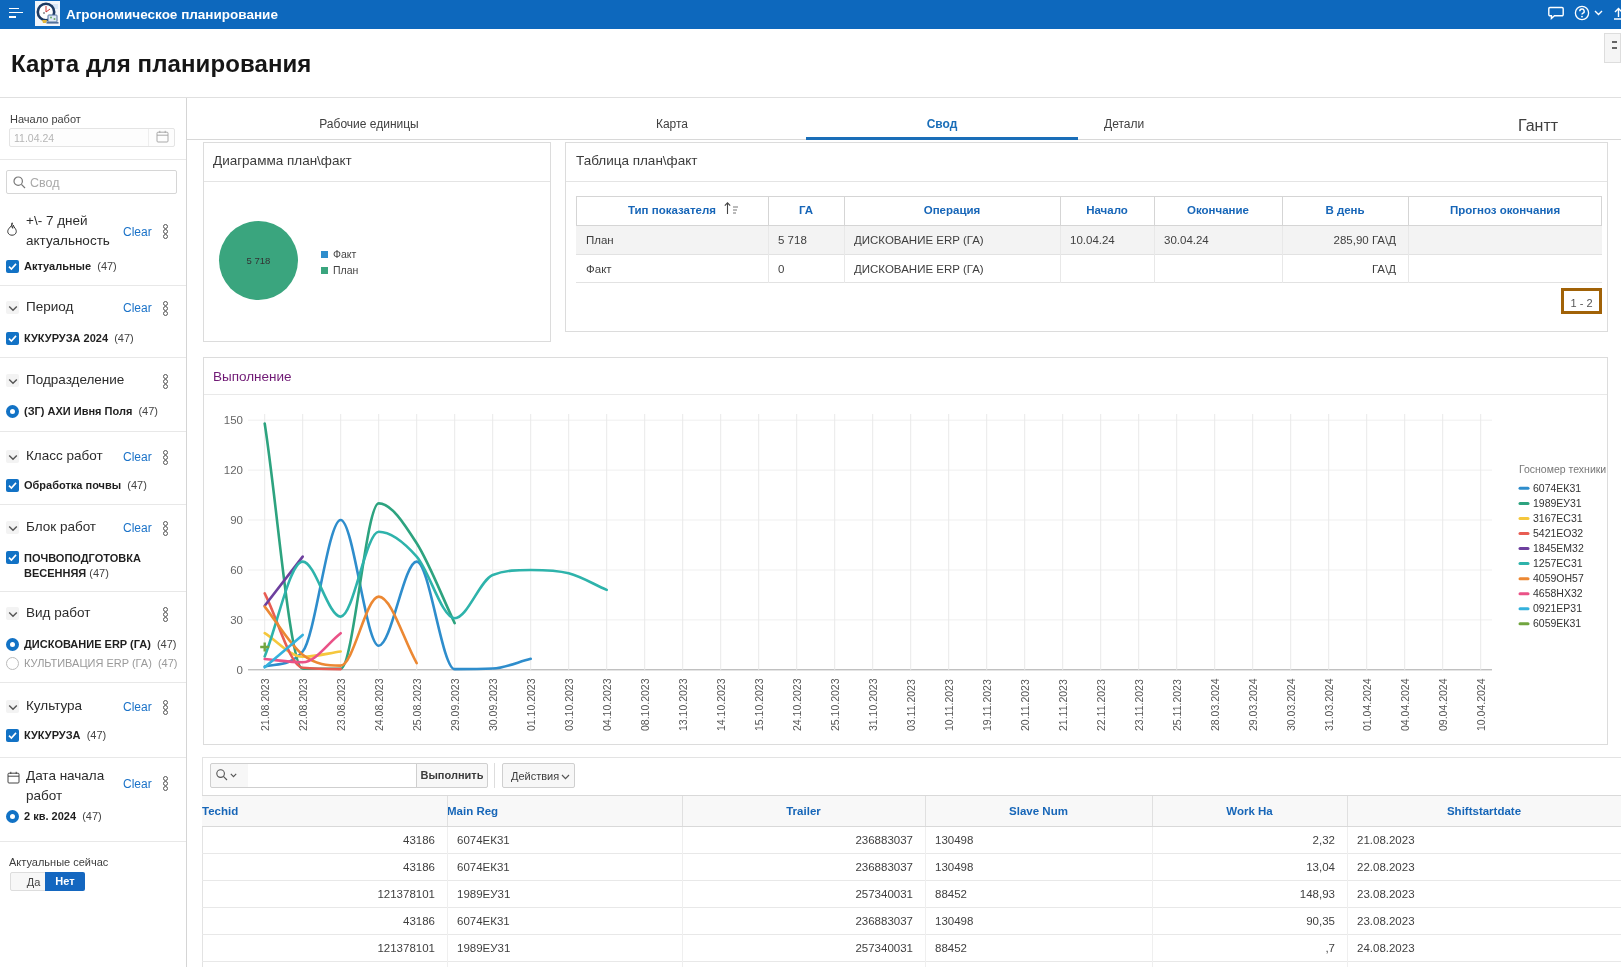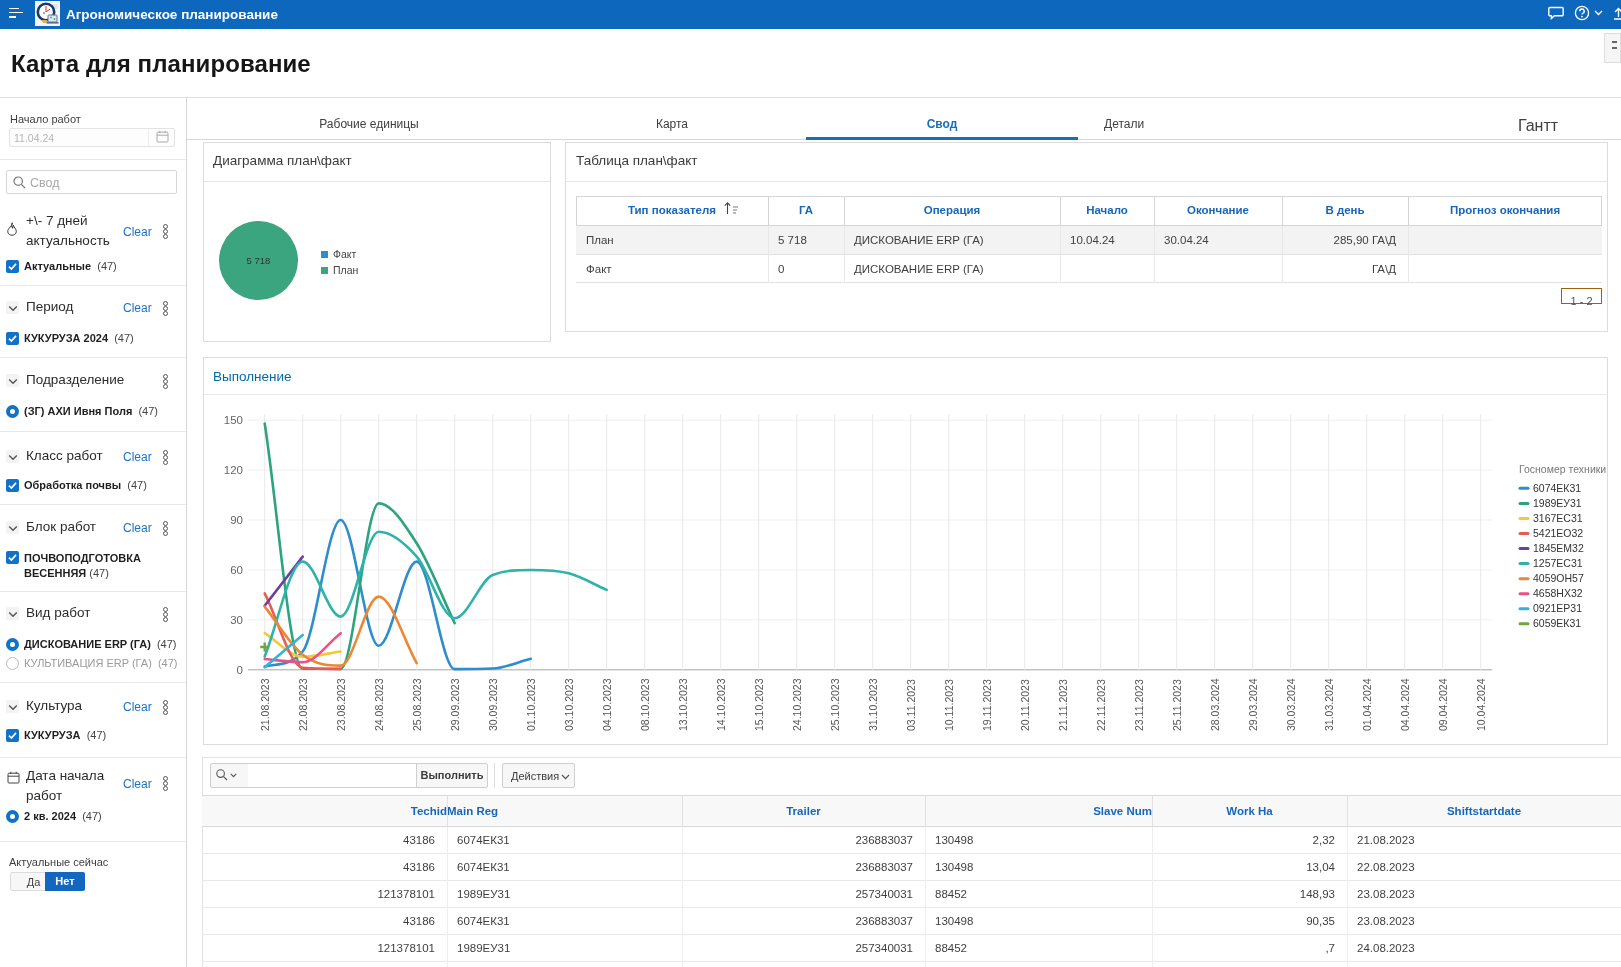--- a/index.html
+++ b/index.html
@@ -32,21 +32,21 @@
 <circle cx="8" cy="8" r="6.6" fill="none" stroke="#fff" stroke-width="1.3"></circle>
 <path d="M5.8 6.2 A2.2 2.2 0 1 1 8.6 8.3 Q8 8.6 8 9.6" fill="none" stroke="#fff" stroke-width="1.4"></path>
 <circle cx="8" cy="11.6" r="0.9" fill="#fff"></circle>
   </svg>
 <svg width="9" height="6" viewBox="0 0 9 6" style="position:absolute;left:1594px;top:10px">
     <path d="M1 1 L4.5 4.5 L8 1" fill="none" stroke="#fff" stroke-width="1.4"></path>
   </svg>
 <svg width="12" height="14" viewBox="0 0 12 14" style="position:absolute;left:1612px;top:6px">
     <path d="M3 6 L6.5 2.5 L10 6 M6.5 2.5 V11 M2 13 H11" fill="none" stroke="#fff" stroke-width="1.4"></path>
   </svg>
-<div style="position:absolute;left:11px;top:50px;font-size:24px;font-weight:700;color:#161616;letter-spacing:0.1px">Карта для планирование</div>
+<div style="position:absolute;left:11px;top:50px;font-size:24px;font-weight:700;color:#161616;letter-spacing:0.1px">Карта для планирования</div>
 <div style="position:absolute;left:0;top:97px;width:1621px;height:1px;background:#e0e0e0"></div>
 <div style="position:absolute;left:186px;top:98px;width:1px;height:869px;background:#d5d5d5"></div>
 <div style="position:absolute;left:1604px;top:33px;width:17px;height:30px;background:#f5f5f5;border:1px solid #ddd;box-sizing:border-box"></div>
 <div style="position:absolute;left:1612px;top:41px;width:5px;height:1.5px;background:#666"></div>
 <div style="position:absolute;left:1612px;top:47px;width:5px;height:1.5px;background:#666"></div>
 <div style="position:absolute;left:10px;top:113px;font-size:11px;color:#3f3f3f">Начало работ</div>
 <div style="position:absolute;left:9px;top:128px;width:166px;height:19px;border:1px solid #e4e4e4;border-radius:2px;background:#fdfdfd;box-sizing:border-box"></div>
 <div style="position:absolute;left:14px;top:132px;font-size:10.5px;color:#b5b5b5">11.04.24</div>
 <div style="position:absolute;left:148px;top:129px;width:26px;height:17px;border-left:1px solid #eee"></div>
 <svg width="13.0" height="13.0" viewBox="0 0 13 13" style="position:absolute;left:156px;top:130px">
@@ -234,21 +234,21 @@
 <div style="position:absolute;left:1060px;top:255px;width:1px;height:28px;background:#e8e8e8"></div>
 <div style="position:absolute;left:1154px;top:255px;width:1px;height:28px;background:#e8e8e8"></div>
 <div style="position:absolute;left:1282px;top:255px;width:1px;height:28px;background:#e8e8e8"></div>
 <div style="position:absolute;left:1408px;top:255px;width:1px;height:28px;background:#e8e8e8"></div>
 <div style="position:absolute;left:586px;top:263px;font-size:11.5px;color:#3f3f3f">Факт</div>
 <div style="position:absolute;left:778px;top:263px;font-size:11.5px;color:#3f3f3f">0</div>
 <div style="position:absolute;left:854px;top:263px;font-size:11.5px;color:#3f3f3f">ДИСКОВАНИЕ ERP (ГА)</div>
 <div style="position:absolute;left:1070px;top:263px;font-size:11.5px;color:#3f3f3f"></div>
 <div style="position:absolute;left:1164px;top:263px;font-size:11.5px;color:#3f3f3f"></div>
 <div style="position:absolute;left:1282px;top:263px;width:114px;text-align:right;font-size:11.5px;color:#3f3f3f">ГА\Д</div>
-<div style="position:absolute;left:1561px;top:288px;width:41px;height:16px;border:1px solid #a16207;box-sizing:border-box;text-align:center;font-size:11px;color:#555;line-height:24px">1 - 2</div>
+<div style="position:absolute;left:1561px;top:288px;width:41px;height:26px;border:3px solid #a16207;box-sizing:border-box;text-align:center;font-size:11px;color:#555;line-height:24px">1 - 2</div>
 <div style="position:absolute;left:203px;top:357px;width:1405px;height:388px;border:1px solid #dcdcdc;background:#fff;box-sizing:border-box">
     <svg width="1405" height="388" style="position:absolute;left:0;top:0">
 <line x1="44" y1="311.8" x2="1288" y2="311.8" stroke="#a6a6a6" stroke-width="1"></line>
 <line x1="44" y1="261.9" x2="1288" y2="261.9" stroke="#efefef" stroke-width="1"></line>
 <line x1="44" y1="212.0" x2="1288" y2="212.0" stroke="#efefef" stroke-width="1"></line>
 <line x1="44" y1="162.0" x2="1288" y2="162.0" stroke="#efefef" stroke-width="1"></line>
 <line x1="44" y1="112.1" x2="1288" y2="112.1" stroke="#efefef" stroke-width="1"></line>
 <line x1="44" y1="62.2" x2="1288" y2="62.2" stroke="#efefef" stroke-width="1"></line>
 <line x1="60.7" y1="56" x2="60.7" y2="311.8" stroke="#e9e9e9" stroke-width="1"></line>
 <line x1="98.7" y1="56" x2="98.7" y2="311.8" stroke="#e9e9e9" stroke-width="1"></line>
@@ -348,46 +348,46 @@
 <line x1="1316" y1="220.7" x2="1324" y2="220.7" stroke="#ec8833" stroke-width="3" stroke-linecap="round"></line>
 <text x="1329" y="224.2" font-size="10.5" fill="#333" font-family="Liberation Sans, sans-serif">4059ОН57</text>
 <line x1="1316" y1="235.7" x2="1324" y2="235.7" stroke="#ea5287" stroke-width="3" stroke-linecap="round"></line>
 <text x="1329" y="239.2" font-size="10.5" fill="#333" font-family="Liberation Sans, sans-serif">4658НХ32</text>
 <line x1="1316" y1="250.8" x2="1324" y2="250.8" stroke="#35b1dc" stroke-width="3" stroke-linecap="round"></line>
 <text x="1329" y="254.3" font-size="10.5" fill="#333" font-family="Liberation Sans, sans-serif">0921ЕР31</text>
 <line x1="1316" y1="265.8" x2="1324" y2="265.8" stroke="#71a53f" stroke-width="3" stroke-linecap="round"></line>
 <text x="1329" y="269.3" font-size="10.5" fill="#333" font-family="Liberation Sans, sans-serif">6059ЕК31</text>
 </svg>
   </div>
-<div style="position:absolute;left:213px;top:369px;font-size:13.5px;color:#0369a1;font-weight:400">Выполнение</div>
+<div style="position:absolute;left:213px;top:369px;font-size:13.5px;color:#701a75;font-weight:400">Выполнение</div>
 <div style="position:absolute;left:204px;top:394px;width:1403px;height:1px;background:#e9e9e9"></div>
 <div style="position:absolute;left:202px;top:757px;width:1419px;height:210px;border-left:1px solid #e3e3e3;border-top:1px solid #e3e3e3;background:#fff"></div>
 <div style="position:absolute;left:210px;top:763px;width:39px;height:25px;background:#f7f7f7;border:1px solid #cfcfcf;border-radius:2px 0 0 2px;box-sizing:border-box"></div>
 <svg width="12" height="12" viewBox="0 0 12 12" style="position:absolute;left:216px;top:769px">
     <circle cx="4.6" cy="4.6" r="3.8" fill="none" stroke="#555" stroke-width="1.1"></circle>
     <line x1="7.4" y1="7.4" x2="11" y2="11" stroke="#555" stroke-width="1.1"></line>
   </svg>
 <svg width="7" height="5" viewBox="0 0 7 5" style="position:absolute;left:230px;top:773px">
     <path d="M0.8 0.8 L3.5 3.7 L6.2 0.8" fill="none" stroke="#555" stroke-width="1.1"></path>
   </svg>
 <div style="position:absolute;left:248px;top:763px;width:169px;height:25px;background:#fff;border:1px solid #cfcfcf;border-left:none;box-sizing:border-box"></div>
 <div style="position:absolute;left:416px;top:763px;width:72px;height:25px;background:#f7f7f7;border:1px solid #cfcfcf;border-radius:0 2px 2px 0;box-sizing:border-box;text-align:center;font-size:11px;font-weight:700;color:#3c3c3c;line-height:23px">Выполнить</div>
 <div style="position:absolute;left:494px;top:763px;width:1px;height:25px;background:#ddd"></div>
 <div style="position:absolute;left:502px;top:763px;width:73px;height:25px;background:#f7f7f7;border:1px solid #cfcfcf;border-radius:2px;box-sizing:border-box"></div>
 <div style="position:absolute;left:511px;top:770px;font-size:11px;color:#3c3c3c">Действия</div>
 <svg width="9" height="6" viewBox="0 0 9 6" style="position:absolute;left:561px;top:774px">
     <path d="M1 1 L4.5 4.6 L8 1" fill="none" stroke="#555" stroke-width="1.2"></path>
   </svg>
 <div style="position:absolute;left:202px;top:795px;width:1419px;height:32px;background:#f8f8f8;border-top:1px solid #d9d9d9;border-bottom:1px solid #d9d9d9;box-sizing:border-box"></div>
-<div style="position:absolute;left:202px;top:805px;width:245px;text-align:right;font-size:11.5px;font-weight:700;color:#1766b8">Techid</div>
+<div style="position:absolute;left:202px;top:805px;width:245px;text-align:left;font-size:11.5px;font-weight:700;color:#1766b8">Techid</div>
 <div style="position:absolute;left:447px;top:805px;width:235px;font-size:11.5px;font-weight:700;color:#1766b8">Main Reg</div>
 <div style="position:absolute;left:447px;top:796px;width:1px;height:30px;background:#e0e0e0"></div>
 <div style="position:absolute;left:682px;top:805px;width:243px;text-align:center;font-size:11.5px;font-weight:700;color:#1766b8">Trailer</div>
 <div style="position:absolute;left:682px;top:796px;width:1px;height:30px;background:#e0e0e0"></div>
-<div style="position:absolute;left:925px;top:805px;width:227px;text-align:right;font-size:11.5px;font-weight:700;color:#1766b8">Slave Num</div>
+<div style="position:absolute;left:925px;top:805px;width:227px;text-align:center;font-size:11.5px;font-weight:700;color:#1766b8">Slave Num</div>
 <div style="position:absolute;left:925px;top:796px;width:1px;height:30px;background:#e0e0e0"></div>
 <div style="position:absolute;left:1152px;top:805px;width:195px;text-align:center;font-size:11.5px;font-weight:700;color:#1766b8">Work Ha</div>
 <div style="position:absolute;left:1152px;top:796px;width:1px;height:30px;background:#e0e0e0"></div>
 <div style="position:absolute;left:1347px;top:805px;width:274px;text-align:center;font-size:11.5px;font-weight:700;color:#1766b8">Shiftstartdate</div>
 <div style="position:absolute;left:1347px;top:796px;width:1px;height:30px;background:#e0e0e0"></div>
 <div style="position:absolute;left:202px;top:827px;width:1419px;height:27px;border-bottom:1px solid #e8e8e8;box-sizing:border-box"></div>
 <div style="position:absolute;left:447px;top:827px;width:1px;height:27px;background:#efefef"></div>
 <div style="position:absolute;left:682px;top:827px;width:1px;height:27px;background:#efefef"></div>
 <div style="position:absolute;left:925px;top:827px;width:1px;height:27px;background:#efefef"></div>
 <div style="position:absolute;left:1152px;top:827px;width:1px;height:27px;background:#efefef"></div>

